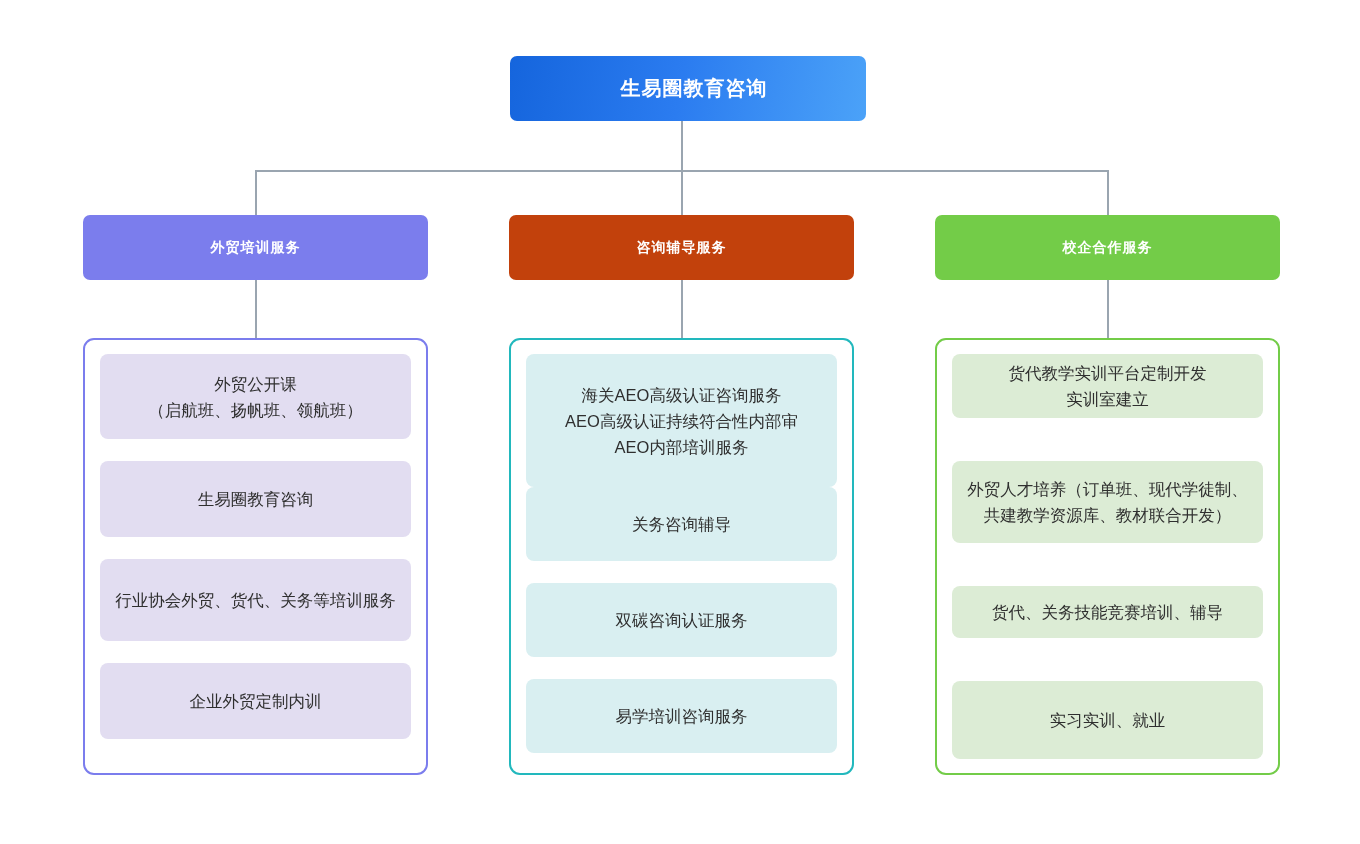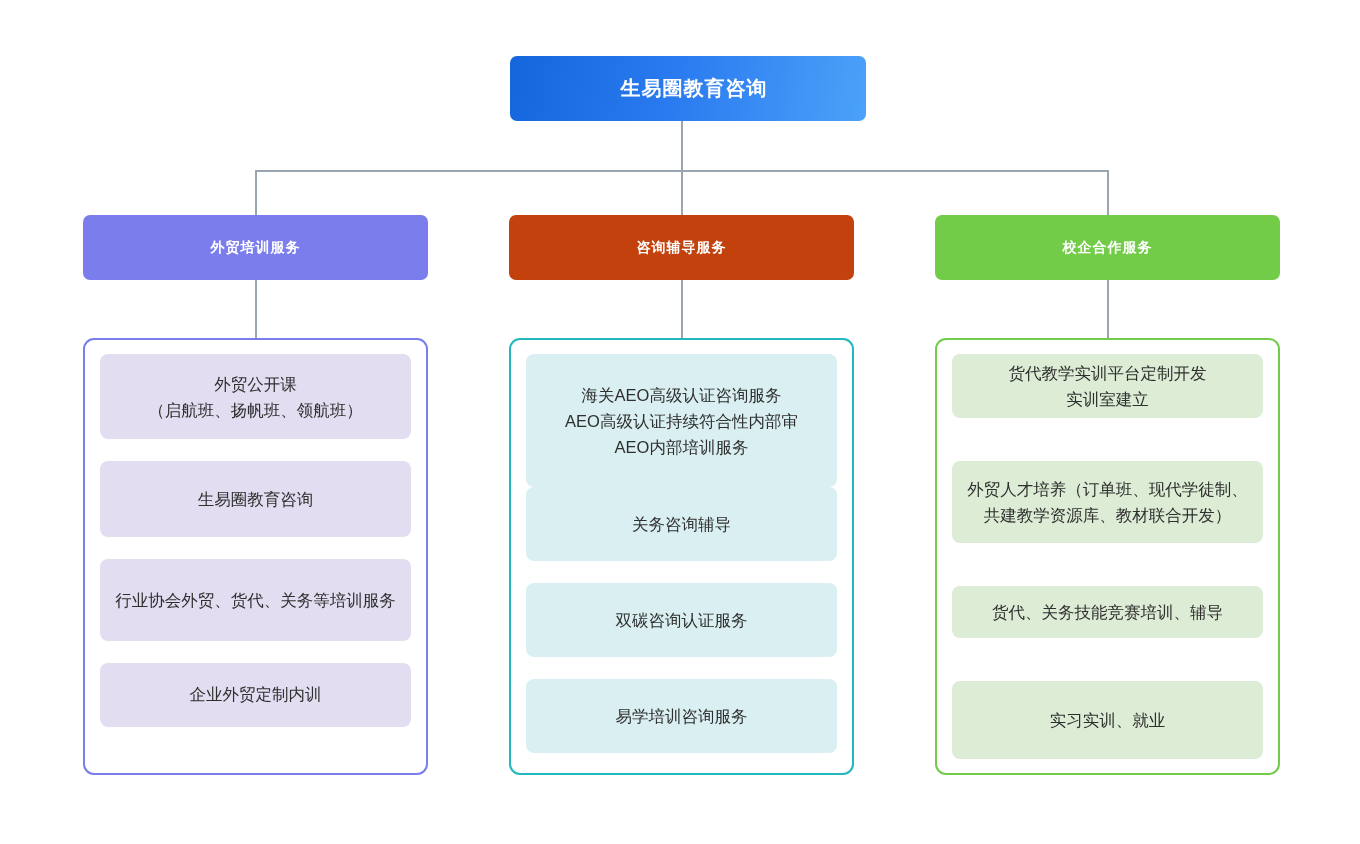--- a/index.html
+++ b/index.html
@@ -95,21 +95,21 @@
     white-space: pre-line;
   }
 
   
   #col-1-header { left: 83px; width: 345px; background: #7b7ded; }
   #col-1-box    { left: 83px; width: 345px; border-color: #7b7ded; }
   #col-1-box .leaf { background: #e2ddf1; }
   #col-1-box .leaf:nth-child(1) { height: 85px; margin-bottom: 22px; }
   #col-1-box .leaf:nth-child(2) { height: 76px; margin-bottom: 22px; }
   #col-1-box .leaf:nth-child(3) { height: 82px; margin-bottom: 22px; }
-  #col-1-box .leaf:nth-child(4) { height: 64px; font-family: Liberation Serif, serif; }
+  #col-1-box .leaf:nth-child(4) { height: 76px; }
 
   
   #col-2-header { left: 509px; width: 345px; background: #c2410c; }
   #col-2-box    { left: 509px; width: 345px; border-color: #22b8bd; }
   #col-2-box .leaf { background: #d9eff1; }
   #col-2-box .leaf:nth-child(1) { height: 133px; }
   #col-2-box .leaf:nth-child(2) { height: 74px; margin-bottom: 22px; }
   #col-2-box .leaf:nth-child(3) { height: 74px; margin-bottom: 22px; }
   #col-2-box .leaf:nth-child(4) { height: 74px; text-align: right; }
 

